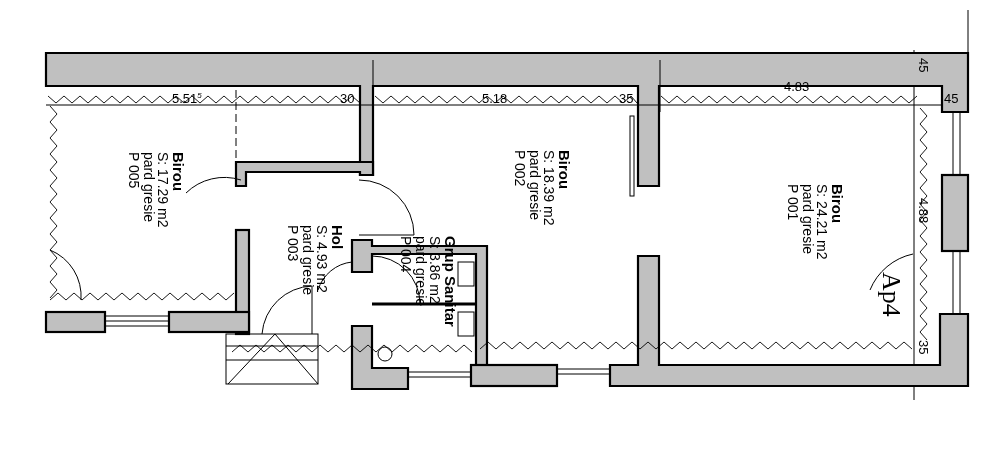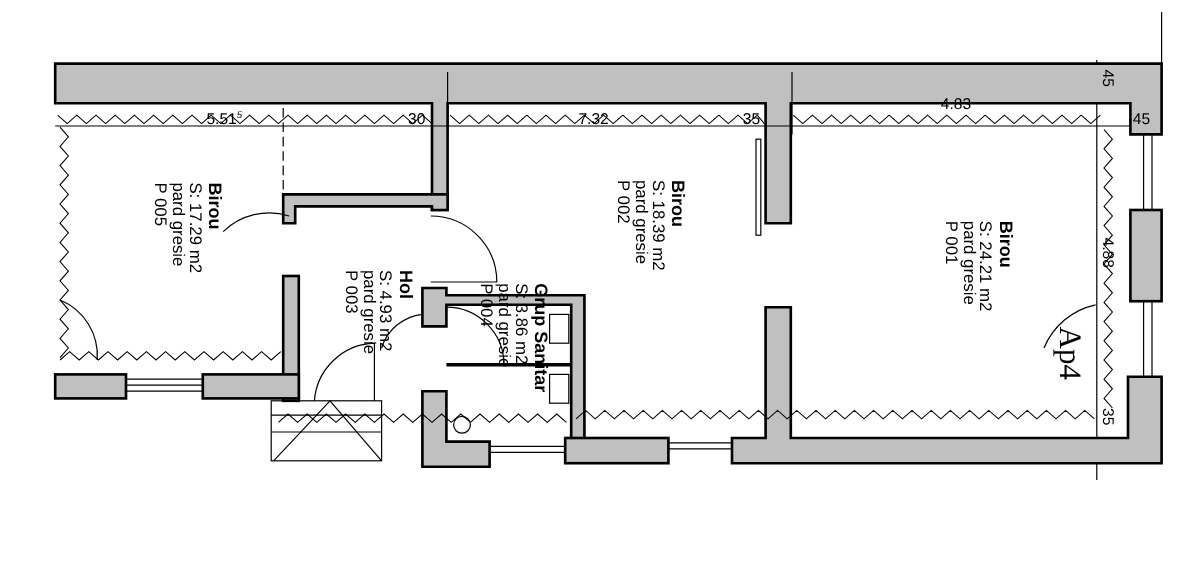--- a/index.html
+++ b/index.html
@@ -92,21 +92,21 @@
 
   <line x1="373" y1="60" x2="373" y2="112" class="thin"></line>
   <line x1="660" y1="60" x2="660" y2="112" class="thin"></line>
   <line x1="914" y1="86" x2="942" y2="86" class="thin"></line>
 </svg>
 
 <div class="dim" style="left:172px;top:92px;">
   <span>5.51</span><sup style="font-size:8px;font-style:italic">5</sup>
 </div>
 <div class="dim" style="left:340px;top:92px;">30</div>
-<div class="dim" style="left:482px;top:92px;">7.32</div>
+<div class="dim" style="left:482px;top:92px;">5.18</div>
 <div class="dim" style="left:619px;top:92px;">35</div>
 <div class="dim" style="left:784px;top:80px;">4.83</div>
 <div class="dimv" style="left:930px;top:58px;">45</div>
 <div class="dim" style="left:944px;top:92px;">45</div>
 <div class="dimv" style="left:930px;top:198px;">4.88</div>
 <div class="dimv" style="left:930px;top:340px;">35</div>
 
 <div class="lbl" style="left:186px;top:152px;">
   <div class="name">Birou</div>
   <div>S: 17.29 m2</div>

